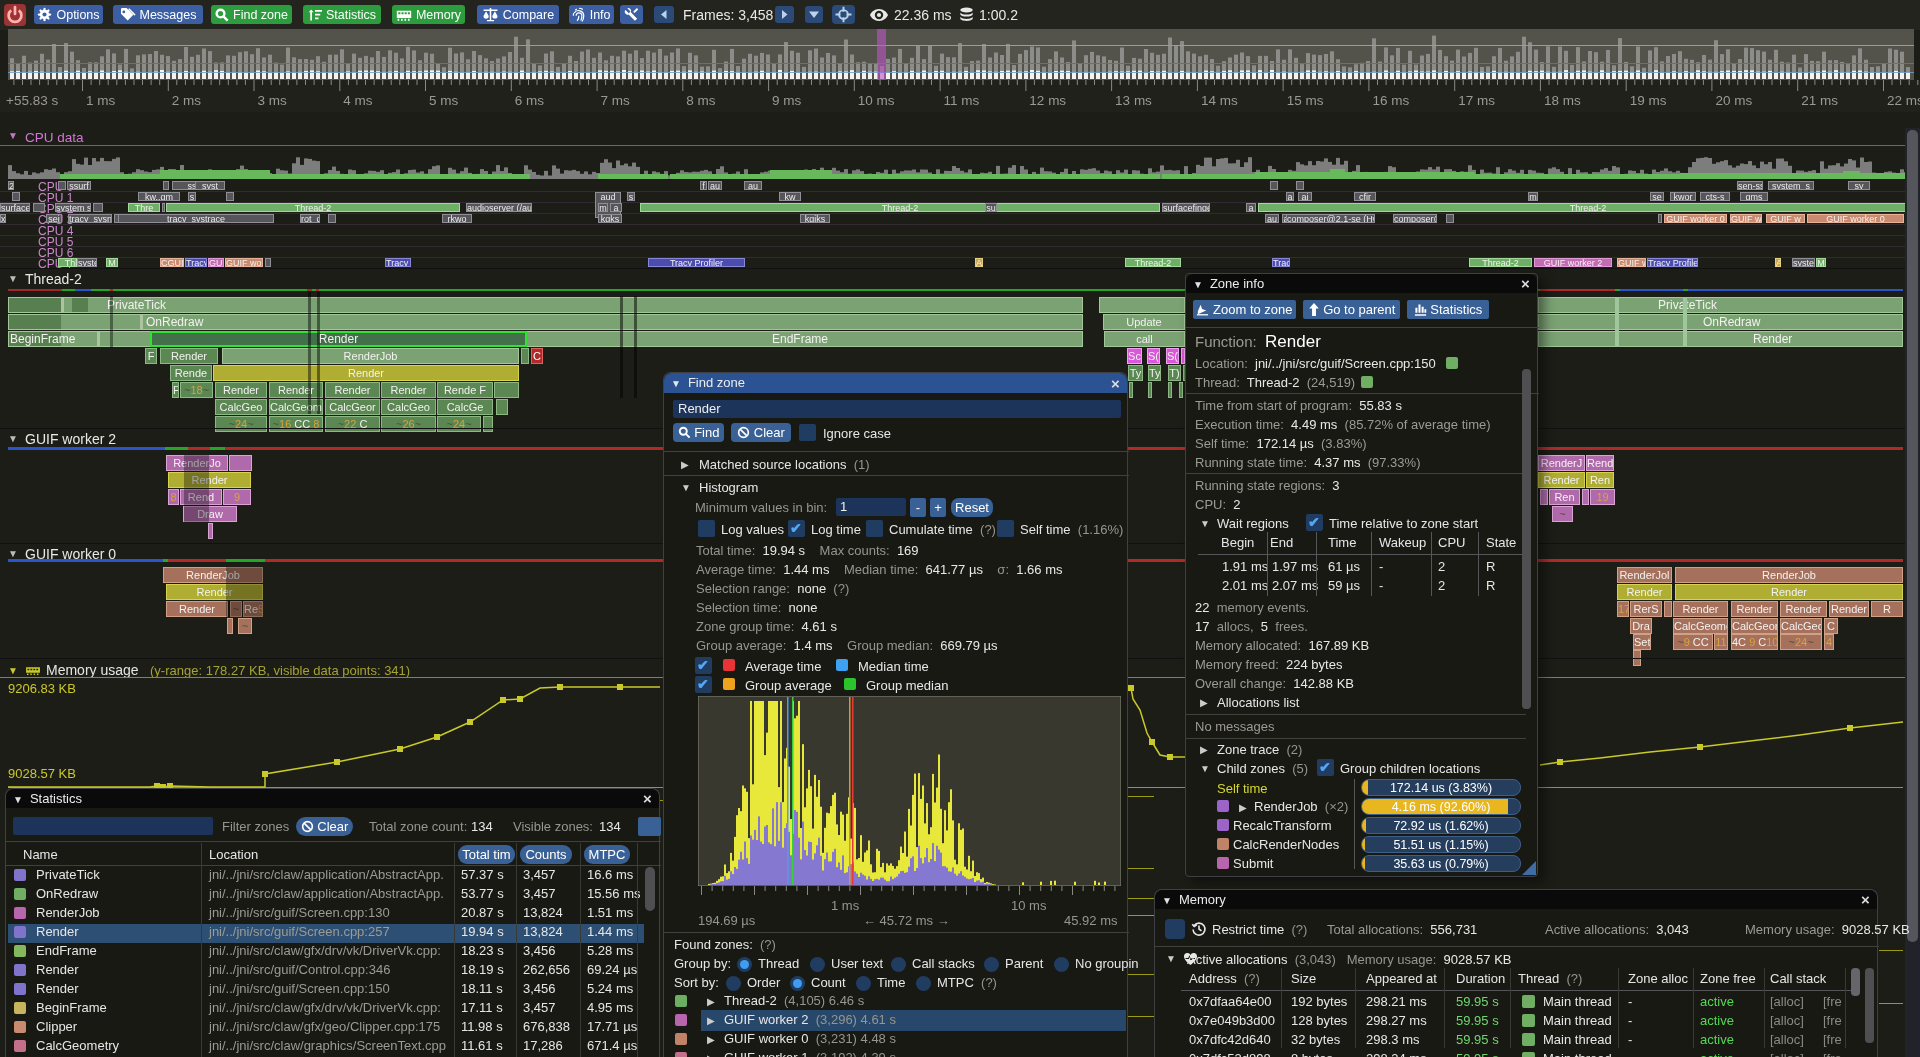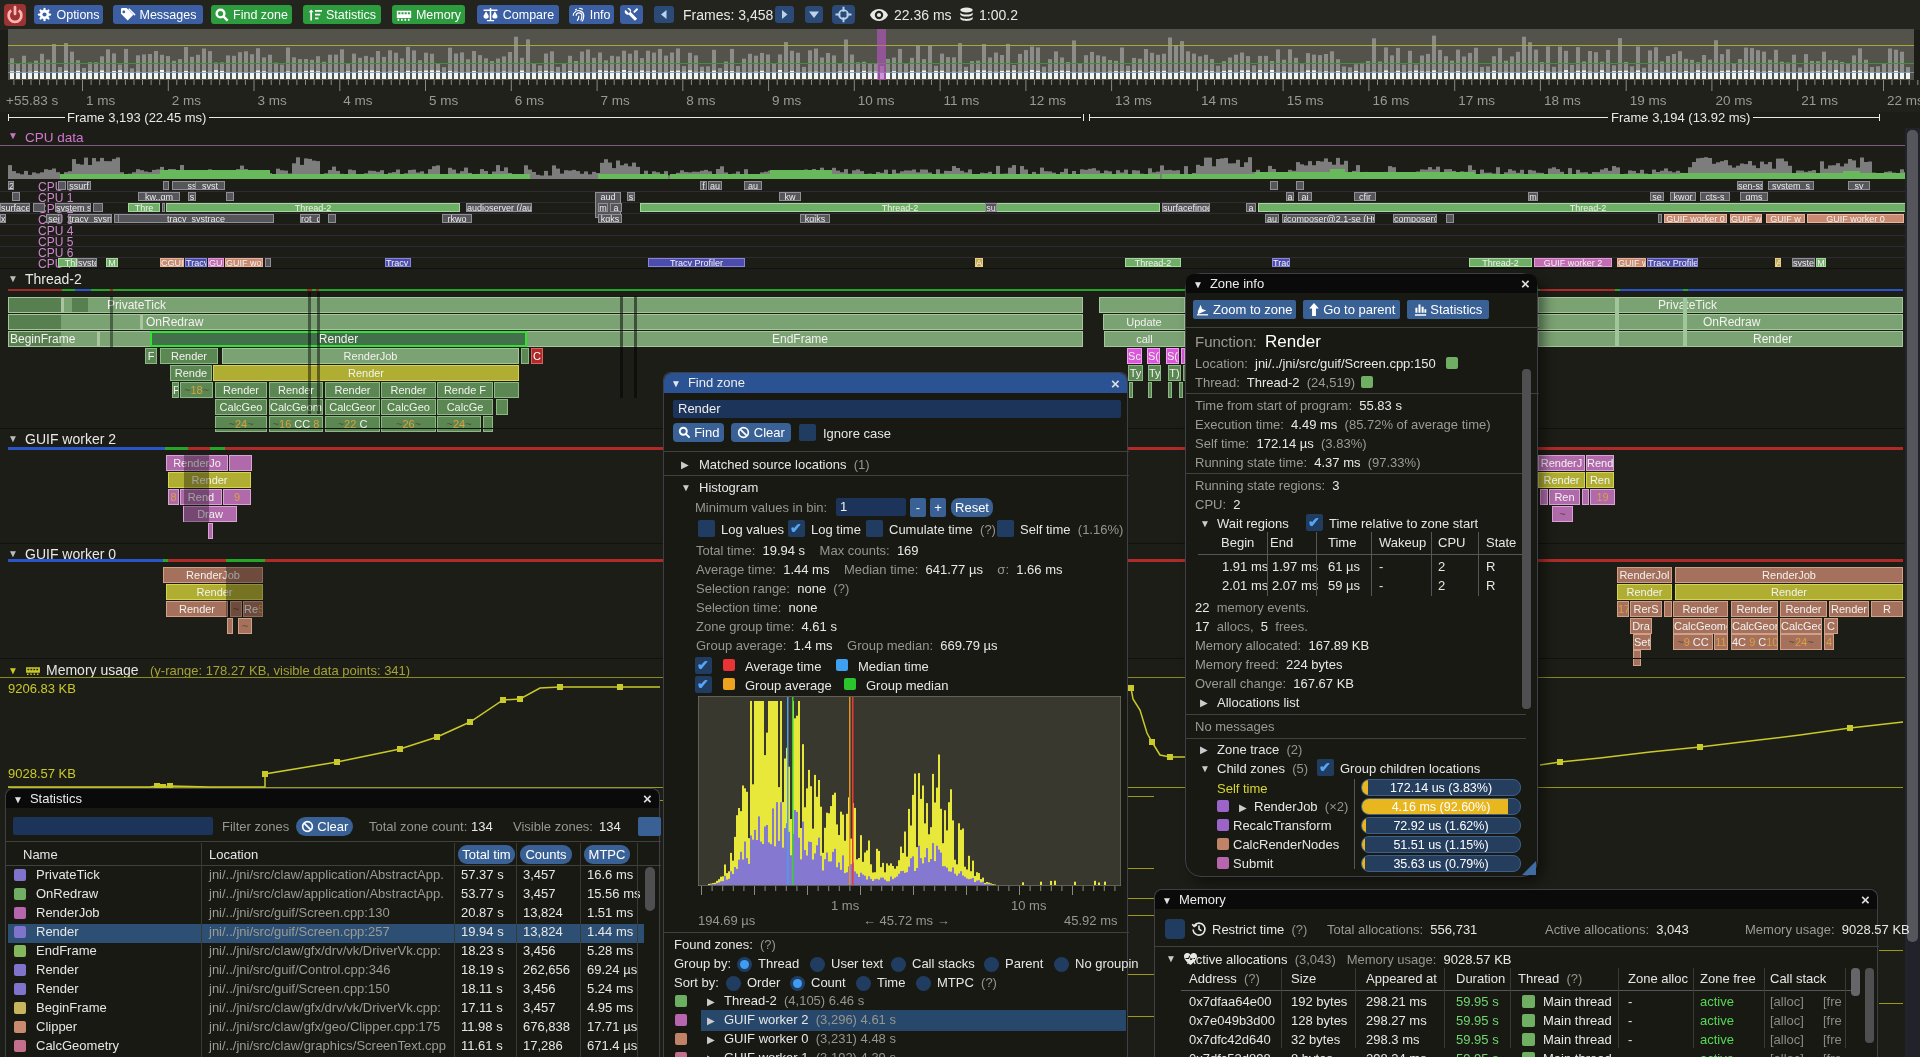--- a/index.html
+++ b/index.html
@@ -24,21 +24,21 @@
 .btn{position:absolute;height:19px;border-radius:3px;color:#fff;font-size:12.5px;display:flex;align-items:center;justify-content:center;gap:4px;padding:0 3px;white-space:nowrap;overflow:hidden}
 .btn svg{flex:none}
 .bblue{background:#3b5fa2}
 .bgreen{background:#2d9c3e}
 .sep{position:absolute;height:1px;background:#41413c}
 .chk{position:absolute;width:17px;height:17px;background:#203d61;border-radius:2px}
 .chk.on:after{content:"✔";position:absolute;left:2px;top:0px;color:#55a7f5;font-size:14px;font-weight:bold}
 .radio{position:absolute;width:15px;height:15px;border-radius:50%;background:#203d61}
 .radio.on:after{content:"";position:absolute;left:3px;top:3px;width:9px;height:9px;border-radius:50%;background:#3e9cf2}
 .csq{position:absolute;width:12px;height:12px;border-radius:2px}
-.win{position:absolute;background:#191914;border:1px solid #3f3f46;border-radius:16px}
+.win{position:absolute;background:#191914;border:1px solid #3f3f46;border-radius:4px}
 .whdr{position:absolute;left:0;top:0;right:0;height:19px;background:#0a0a0a;border-radius:8px 8px 0 0;color:#ececec;font-size:13px;line-height:19px}
 .whdr .tri{margin:0 7px 0 7px;font-size:10px;color:#e2e2e2}
 .xbtn{position:absolute;right:4px;top:2px;width:15px;height:15px;color:#dcdcdc;font-size:15px;line-height:15px;text-align:center;font-weight:bold}
 .bbtn{position:absolute;height:19px;background:#3a6196;border-radius:2px;color:#fff;font-size:13px;line-height:19px;text-align:center}
 .inp{position:absolute;height:18px;background:#1c3459;border-radius:2px;color:#eee;font-size:13px;line-height:18px}
 .t13{font-size:13px;line-height:16px}
 .pbar{position:absolute;width:160px;height:17px;background:#253e5e;border-radius:8px;overflow:hidden;font-size:12.5px;color:#fff;text-align:center;line-height:17px;border:1px solid #3d5f88}
 .pbar i{position:absolute;left:0;top:0;bottom:0;background:#e8b61e;font-style:normal}
 .pbar u{position:relative;text-decoration:none}
 </style></head><body>
@@ -1007,32 +1007,20 @@
         <text x="1372.4" y="25" font-size="13.5" fill="#9a9a92" font-family="Liberation Sans">16 ms</text>
         <text x="1458.16" y="25" font-size="13.5" fill="#9a9a92" font-family="Liberation Sans">17 ms</text>
         <text x="1543.92" y="25" font-size="13.5" fill="#9a9a92" font-family="Liberation Sans">18 ms</text>
         <text x="1629.68" y="25" font-size="13.5" fill="#9a9a92" font-family="Liberation Sans">19 ms</text>
         <text x="1715.44" y="25" font-size="13.5" fill="#9a9a92" font-family="Liberation Sans">20 ms</text>
         <text x="1801.2" y="25" font-size="13.5" fill="#9a9a92" font-family="Liberation Sans">21 ms</text>
         <text x="1886.96" y="25" font-size="13.5" fill="#9a9a92" font-family="Liberation Sans">22 ms</text>
       </svg>
 </div>
 
-<div class="abs" style="left:0;top:112px;width:1920px;height:16px;background:#1d1d17">
-<div class="abs" style="left:8px;top:5px;width:57px;height:1px;background:#e8e8e6"></div>
-<div class="abs" style="left:8px;top:2px;width:1px;height:7px;background:#e8e8e6"></div>
-<div class="lab" style="left:67px;top:-2px;font-size:13px;color:#e8e8e6">Frame 3,193 (22.45 ms)</div>
-<div class="abs" style="left:209px;top:5px;width:872px;height:1px;background:#e8e8e6"></div>
-<div class="abs" style="left:1083px;top:2px;width:1px;height:7px;background:#e8e8e6"></div>
-<div class="abs" style="left:1089px;top:2px;width:1px;height:7px;background:#e8e8e6"></div>
-<div class="abs" style="left:1089px;top:5px;width:519px;height:1px;background:#e8e8e6"></div>
-<div class="lab" style="left:1611px;top:-2px;font-size:13px;color:#e8e8e6">Frame 3,194 (13.92 ms)</div>
-<div class="abs" style="left:1753px;top:5px;width:127px;height:1px;background:#e8e8e6"></div>
-<div class="abs" style="left:1879px;top:2px;width:1px;height:7px;background:#e8e8e6"></div>
-</div>
 
 <div class="lab" style="left:8px;top:130px;font-size:10px;color:#c478c4">▼</div>
 <div class="lab" style="left:25px;top:130px;font-size:13.5px;color:#d277d2">CPU data</div>
 <div class="abs" style="left:0;top:145px;width:1920px;height:1px;background:#7e5a7e"></div>
 <svg class="abs" style="left:0;top:150px" width="1920" height="29" id="cpusvg">
       <rect x="8" y="15.1" width="4" height="13.9" fill="#7d7d7d"></rect>
       <rect x="12" y="21.1" width="4" height="7.9" fill="#7d7d7d"></rect>
       <rect x="16" y="23.2" width="4" height="5.8" fill="#7d7d7d"></rect>
       <rect x="20" y="24.3" width="4" height="4.7" fill="#7d7d7d"></rect>
       <rect x="24" y="20.9" width="4" height="8.1" fill="#7d7d7d"></rect>
@@ -2408,21 +2396,21 @@
       <div class="lab t13" style="left:300px;top:304px">R</div>
 <div class="abs" style="left:81px;top:258px;width:1px;height:64px;background:#55555a"></div>
 <div class="abs" style="left:130px;top:258px;width:1px;height:64px;background:#55555a"></div>
 <div class="abs" style="left:185px;top:258px;width:1px;height:64px;background:#55555a"></div>
 <div class="abs" style="left:245px;top:258px;width:1px;height:64px;background:#55555a"></div>
 <div class="abs" style="left:292px;top:258px;width:1px;height:64px;background:#55555a"></div>
 <div class="lab t13" style="left:9px;top:326px"><span class="w">22</span>&nbsp; <span class="gray">memory events.</span></div>
 <div class="lab t13" style="left:9px;top:345px"><span class="w">17</span>&nbsp; <span class="gray">allocs,</span>&nbsp; <span class="w">5</span>&nbsp; <span class="gray">frees.</span></div>
 <div class="lab t13" style="left:9px;top:364px;color:#9b9b93">Memory allocated:&nbsp; <span class="w">167.89 KB</span></div>
 <div class="lab t13" style="left:9px;top:383px;color:#9b9b93">Memory freed:&nbsp; <span class="w">224 bytes</span></div>
-<div class="lab t13" style="left:9px;top:402px;color:#9b9b93">Overall change:&nbsp; <span class="w">167.67 KB</span></div>
+<div class="lab t13" style="left:9px;top:402px;color:#9b9b93">Overall change:&nbsp; <span class="w">142.88 KB</span></div>
 <div class="lab" style="left:14px;top:423px;font-size:10px;color:#ccc">▶</div>
 <div class="lab t13" style="left:31px;top:421px">Allocations list</div>
 <div class="sep" style="left:0;top:440px;width:340px"></div>
 <div class="lab t13" style="left:9px;top:445px;color:#9b9b93">No messages</div>
 <div class="sep" style="left:0;top:464px;width:340px"></div>
 <div class="lab" style="left:14px;top:470px;font-size:10px;color:#ccc">▶</div>
 <div class="lab t13" style="left:31px;top:468px">Zone trace&nbsp;&nbsp;<span class="gray">(2)</span></div>
 <div class="lab" style="left:14px;top:489px;font-size:10px;color:#ccc">▼</div>
 <div class="lab t13" style="left:31px;top:487px">Child zones&nbsp;&nbsp;<span class="gray">(5)</span></div>
 <div class="chk on" style="left:131px;top:485px"></div>

